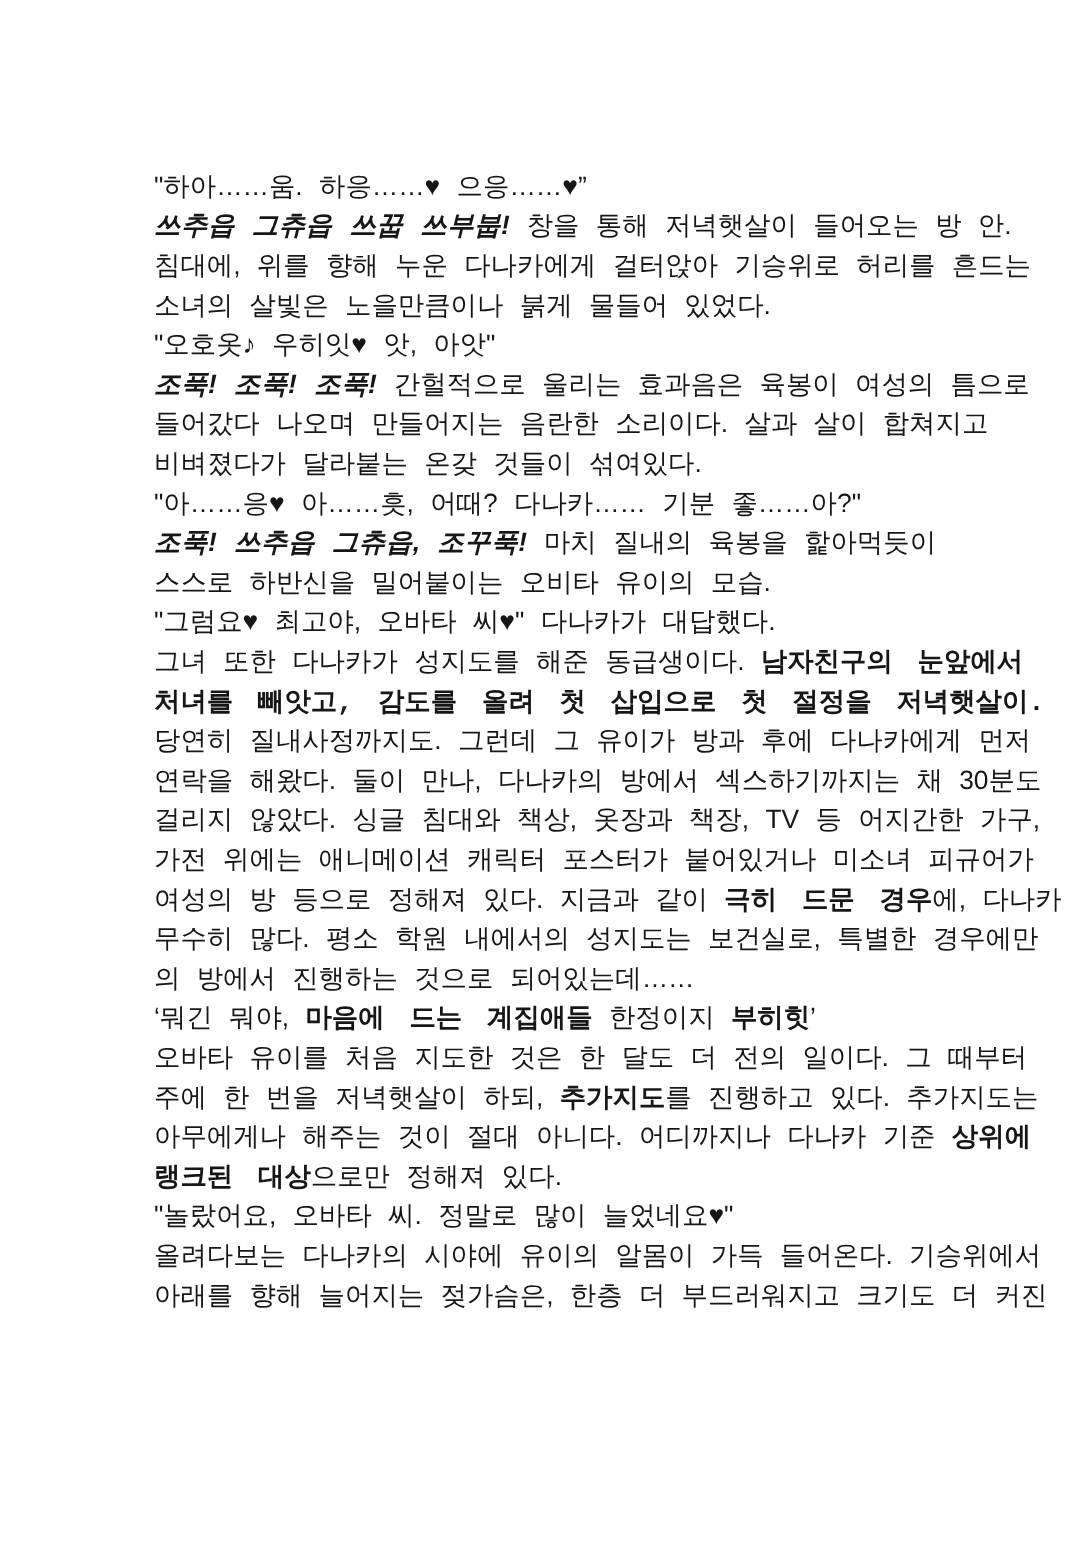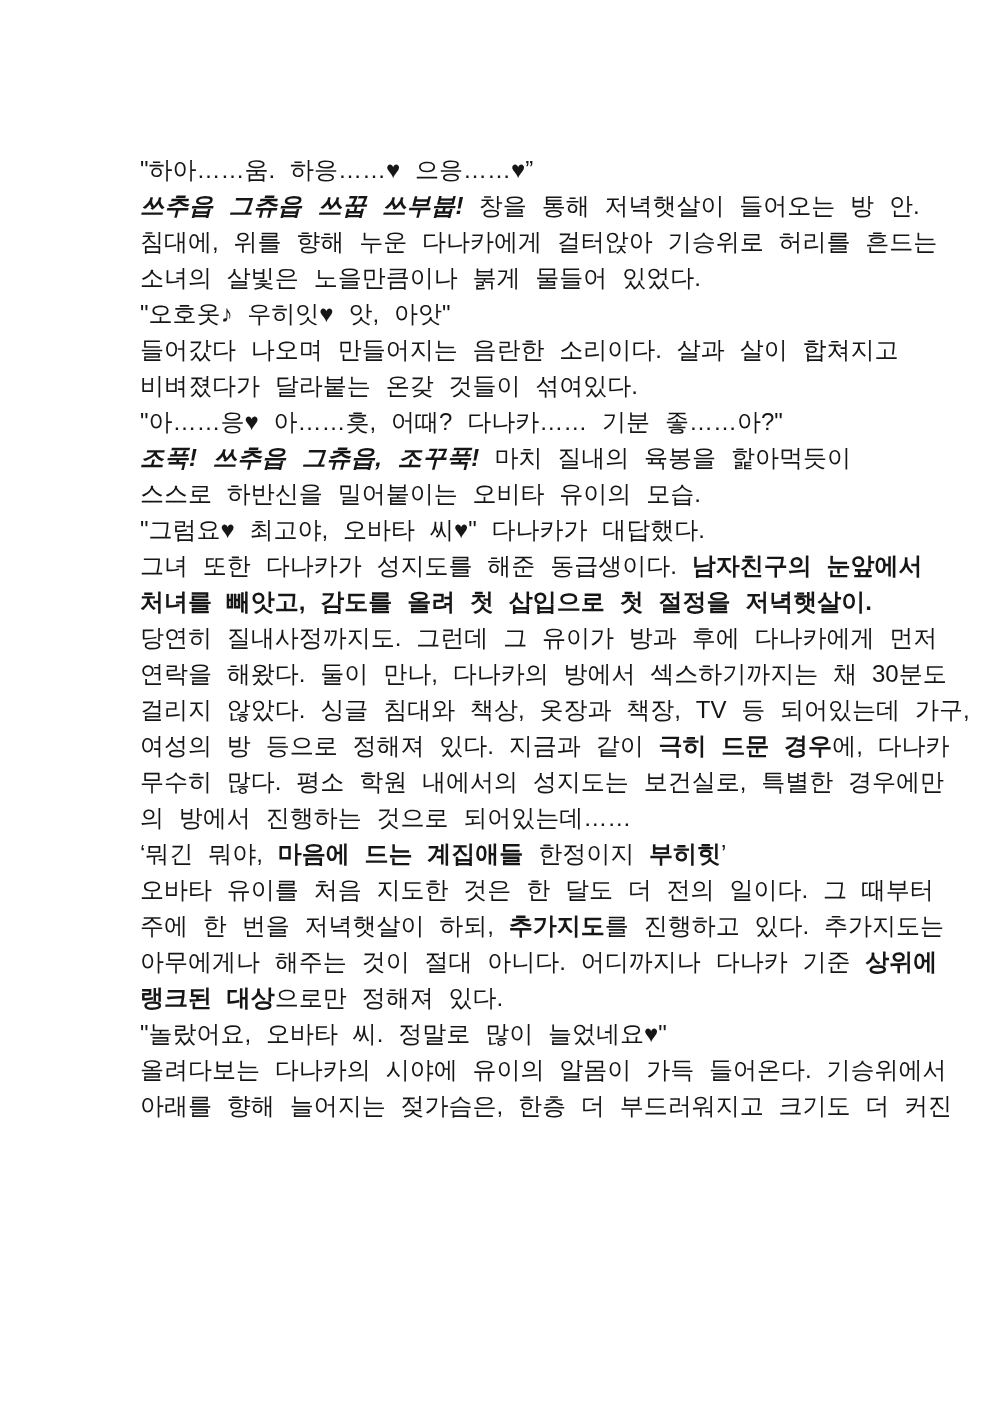--- a/index.html
+++ b/index.html
@@ -27,49 +27,52 @@
     height: 36px;
     white-space: nowrap;
     color: #161616;
     word-spacing: 0.34em;
   }
   .seg-normal {
     font-weight: normal;
   }
   .seg-bold {
     font-weight: bold;
+    font-family: Liberation Mono, monospace;
   }
   .seg-sfx {
     font-weight: bold;
     font-style: italic;
     letter-spacing: 0.5px;
     margin-top: 32px;
   }
 </style>
 </head>
 <body>
 
 <div class="page">
   <div class="text-block" id="text-block">
       <div class="line"><span class="seg-normal">"하아……움. 하응……♥ 으응……♥”</span></div>
       <div class="line"><span class="seg-sfx">쓰추읍 그츄읍 쓰꿉 쓰부붑!</span><span class="seg-normal"> 창을 통해 저녁햇살이 들어오는 방 안.</span></div>
       <div class="line"><span class="seg-normal">침대에, 위를 향해 누운 다나카에게 걸터앉아 기승위로 허리를 흔드는</span></div>
       <div class="line"><span class="seg-normal">소녀의 살빛은 노을만큼이나 붉게 물들어 있었다.</span></div>
       <div class="line"><span class="seg-normal">"오호옷♪ 우히잇♥ 앗, 아앗"</span></div>
+      <div class="line"><span class="seg-sfx">조푹! 조푹! 조푹!</span><span class="seg-normal"> 간헐적으로 울리는 효과음은 육봉이 여성의 틈으로</span></div>
       <div class="line"><span class="seg-normal">들어갔다 나오며 만들어지는 음란한 소리이다. 살과 살이 합쳐지고</span></div>
       <div class="line"><span class="seg-normal">비벼졌다가 달라붙는 온갖 것들이 섞여있다.</span></div>
       <div class="line"><span class="seg-normal">"아……응♥ 아……흣, 어때? 다나카…… 기분 좋……아?"</span></div>
       <div class="line"><span class="seg-sfx">조푹! 쓰추읍 그츄읍, 조꾸푹!</span><span class="seg-normal"> 마치 질내의 육봉을 핥아먹듯이</span></div>
       <div class="line"><span class="seg-normal">스스로 하반신을 밀어붙이는 오비타 유이의 모습.</span></div>
       <div class="line"><span class="seg-normal">"그럼요♥ 최고야, 오바타 씨♥" 다나카가 대답했다.</span></div>
       <div class="line"><span class="seg-normal">그녀 또한 다나카가 성지도를 해준 동급생이다. </span><span class="seg-bold">남자친구의 눈앞에서</span></div>
       <div class="line"><span class="seg-bold">처녀를 빼앗고, 감도를 올려 첫 삽입으로 첫 절정을 저녁햇살이.</span></div>
       <div class="line"><span class="seg-normal">당연히 질내사정까지도. 그런데 그 유이가 방과 후에 다나카에게 먼저</span></div>
       <div class="line"><span class="seg-normal">연락을 해왔다. 둘이 만나, 다나카의 방에서 섹스하기까지는 채 30분도</span></div>
-      <div class="line"><span class="seg-normal">걸리지 않았다. 싱글 침대와 책상, 옷장과 책장, TV 등 되어있는데 가구,</span></div>
+      <div class="line"><span class="seg-normal">걸리지 않았다. 싱글 침대와 책상, 옷장과 책장, TV 등 어지간한 가구,</span></div>
+      <div class="line"><span class="seg-normal">가전 위에는 애니메이션 캐릭터 포스터가 붙어있거나 미소녀 피규어가</span></div>
       <div class="line"><span class="seg-normal">여성의 방 등으로 정해져 있다. 지금과 같이 </span><span class="seg-bold">극히 드문 경우</span><span class="seg-normal">에, 다나카</span></div>
       <div class="line"><span class="seg-normal">무수히 많다. 평소 학원 내에서의 성지도는 보건실로, 특별한 경우에만</span></div>
       <div class="line"><span class="seg-normal">의 방에서 진행하는 것으로 되어있는데……</span></div>
       <div class="line"><span class="seg-normal">‘뭐긴 뭐야, </span><span class="seg-bold">마음에 드는 계집애들</span><span class="seg-normal"> 한정이지 </span><span class="seg-bold">부히힛</span><span class="seg-normal">’</span></div>
       <div class="line"><span class="seg-normal">오바타 유이를 처음 지도한 것은 한 달도 더 전의 일이다. 그 때부터</span></div>
       <div class="line"><span class="seg-normal">주에 한 번을 저녁햇살이 하되, </span><span class="seg-bold">추가지도</span><span class="seg-normal">를 진행하고 있다. 추가지도는</span></div>
       <div class="line"><span class="seg-normal">아무에게나 해주는 것이 절대 아니다. 어디까지나 다나카 기준 </span><span class="seg-bold">상위에</span></div>
       <div class="line"><span class="seg-bold">랭크된 대상</span><span class="seg-normal">으로만 정해져 있다.</span></div>
       <div class="line"><span class="seg-normal">"놀랐어요, 오바타 씨. 정말로 많이 늘었네요♥"</span></div>
       <div class="line"><span class="seg-normal">올려다보는 다나카의 시야에 유이의 알몸이 가득 들어온다. 기승위에서</span></div>

